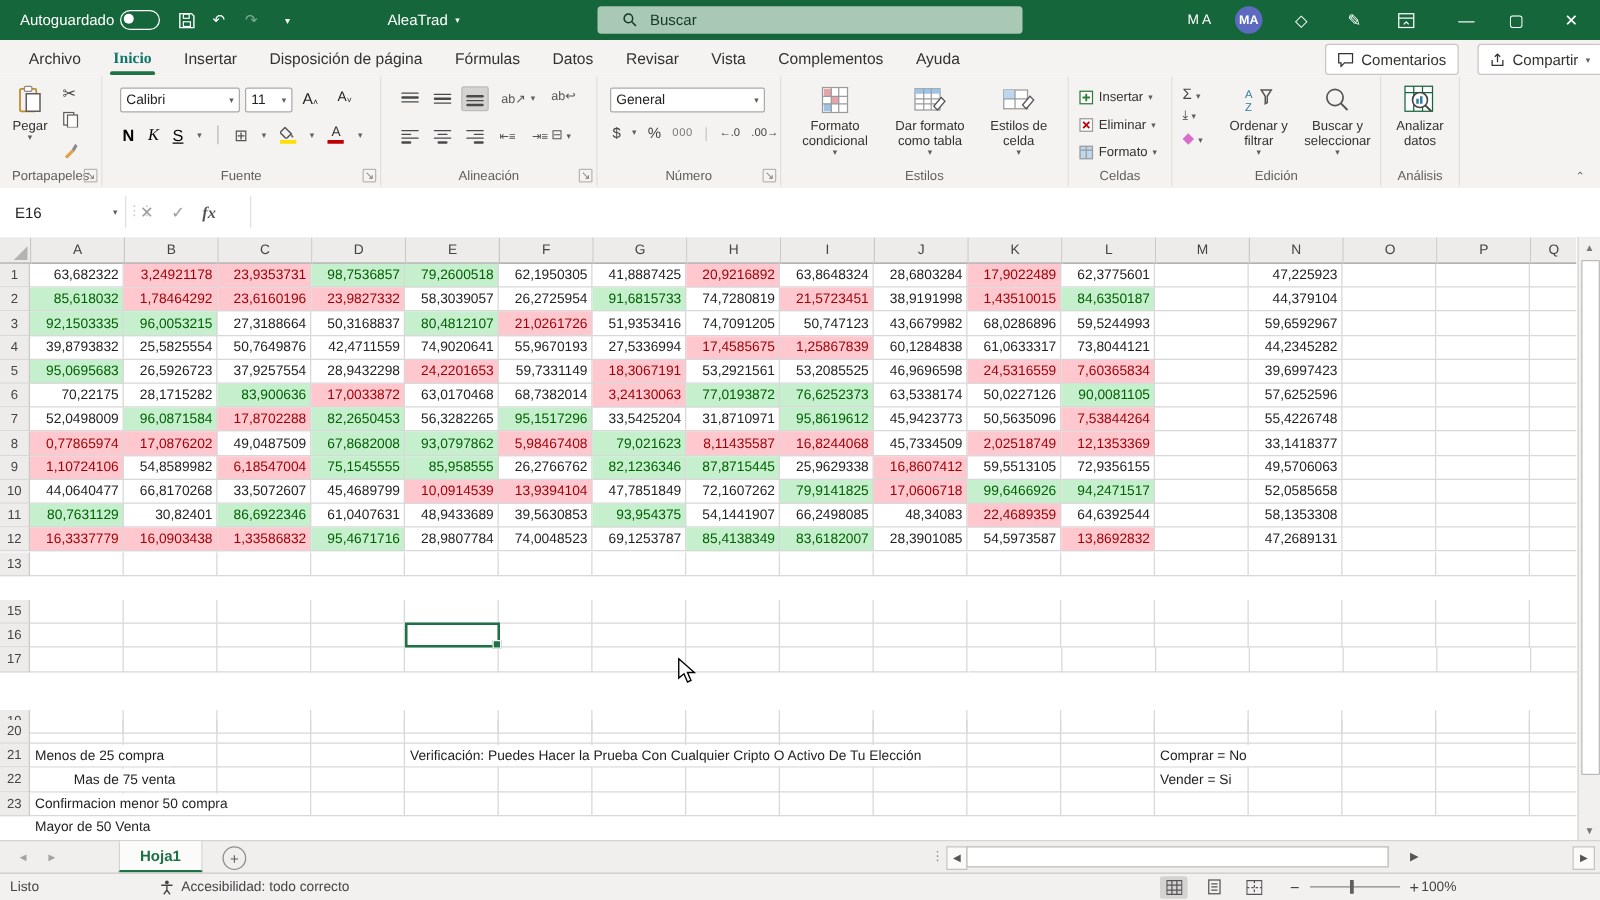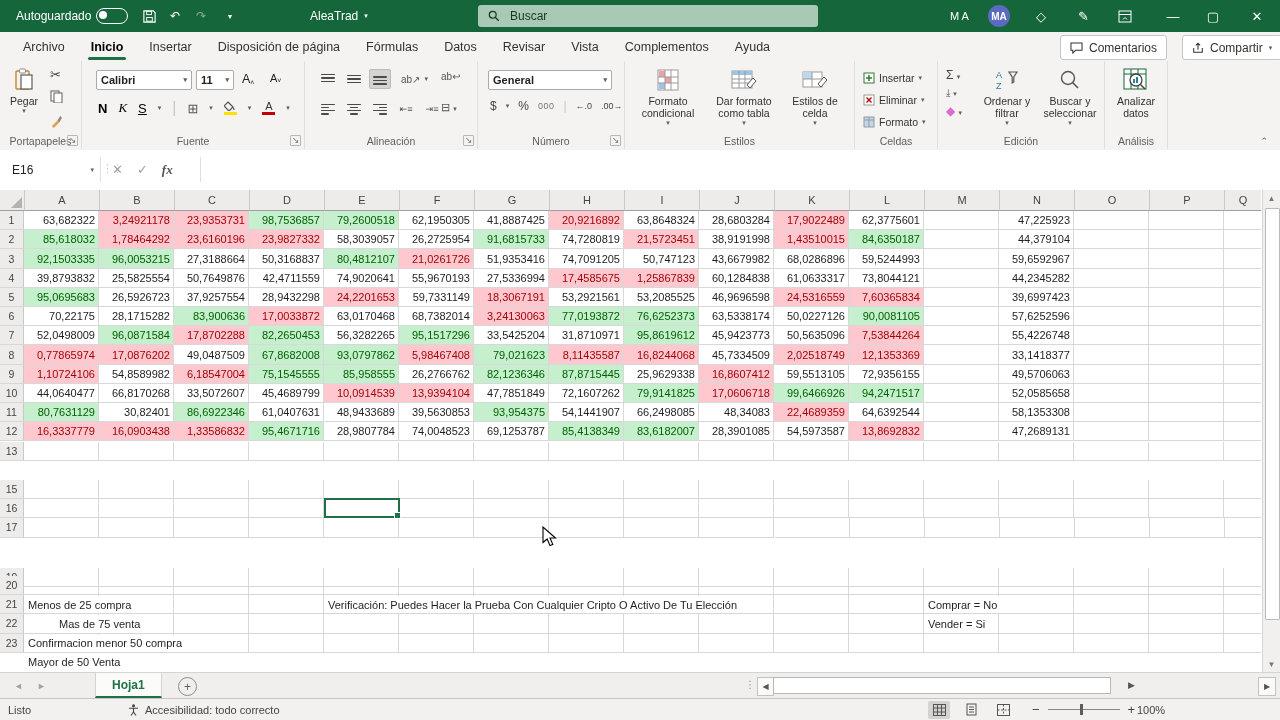--- a/index.html
+++ b/index.html
@@ -7,47 +7,47 @@
   #app{position:relative;width:1280px;height:720px;}
 
   
   #titlebar{position:absolute;top:0;left:0;width:1280px;height:32px;background:#15663B;color:#fff;}
   #titlebar .tb{position:absolute;top:0;height:32px;display:flex;align-items:center;font-size:12px;}
   .toggle{width:30px;height:14px;border:1.5px solid #fff;border-radius:8px;position:relative;}
   .toggle i{position:absolute;left:2px;top:1.5px;width:8px;height:8px;background:#fff;border-radius:50%;}
   .qat{color:#fff;font-size:14px;}
   .dim{opacity:.45;}
   #searchbox{position:absolute;left:478px;top:5px;width:340px;height:22px;background:#A9C8B5;
-    border-radius:3px;display:flex;align-items:center;padding-left:10px;box-sizing:border-box;color:#123A24;font-size:12px;}
+    border-radius:3px;display:flex;align-items:center;padding-left:20px;box-sizing:border-box;color:#123A24;font-size:12px;}
   #searchbox svg{margin-right:10px;}
   .avatar{width:22px;height:22px;border-radius:50%;background:#5C6BC0;color:#fff;font-size:10px;
     display:flex;align-items:center;justify-content:center;font-weight:bold;}
   .winbtn{width:30px;height:32px;display:flex;align-items:center;justify-content:center;font-size:13px;color:#fff;}
 
   
   #tabrow{position:absolute;top:32px;left:0;width:1280px;height:29px;background:#F5F3F1;display:flex;align-items:center;}
   #ribbon-tabs{display:flex;align-items:stretch;height:29px;margin-left:10px;}
   .rtab{padding:0 13px;display:flex;align-items:center;font-size:12.5px;color:#33322F;position:relative;}
-  .rtab.active{font-weight:bold;color:#000000;}
+  .rtab.active{font-weight:bold;color:#0f766e;font-family:Liberation Serif, serif;}
   .rtab.active:after{content:"";position:absolute;left:10px;right:10px;bottom:1px;height:3px;background:#1E7145;border-radius:2px;}
   .topbtn{position:absolute;top:3px;height:23px;border:1px solid #C8C6C4;border-radius:3px;background:#fff;
     display:flex;align-items:center;padding:0 9px;font-size:12px;color:#33322F;gap:6px;}
 
   
   #ribbon{position:absolute;top:61px;left:0;width:1280px;height:89px;background:#F5F3F1;border-bottom:1px solid #D8D6D4;}
   .rgroup{position:absolute;top:0;height:88px;border-right:1px solid #E2E0DE;box-sizing:border-box;}
   .glabel{position:absolute;bottom:2px;left:0;right:0;text-align:center;font-size:10.5px;color:#605E5C;}
   .glauncher{position:absolute;bottom:3px;right:3px;font-size:9px;color:#7a7876;border:1px solid #b9b7b5;
     width:9px;height:9px;line-height:8px;text-align:center;border-radius:1px;}
   .bigbtn{display:flex;flex-direction:column;align-items:center;font-size:10.5px;color:#33322F;text-align:center;line-height:1.15;}
   .bigbtn .bicon{height:26px;display:flex;align-items:center;justify-content:center;margin:4px 0 2px;}
   .chev{font-size:7px;color:#605E5C;}
   .sbtn{display:flex;align-items:center;gap:4px;font-size:10.5px;color:#33322F;height:19px;}
   .combo{background:#fff;border:1px solid #ACABA9;border-radius:2px;font-size:11px;color:#222;
-    display:flex;align-items:center;justify-content:space-between;padding:0 4px;height:20px;box-sizing:border-box;font-weight:bold;}
+    display:flex;align-items:center;justify-content:space-between;padding:0 4px;height:20px;box-sizing:border-box;}
   .fbtn{font-size:12.5px;color:#222;display:flex;align-items:flex-end;}
   .bars{width:14px;height:11px;display:flex;flex-direction:column;gap:2px;}
   .bars i{height:1.5px;background:#4a4a4a;border-radius:1px;}
   .al-l i:nth-child(even){width:60%;} .al-c i:nth-child(even){width:60%;margin:0 auto;}
   .al-r i:nth-child(even){width:60%;margin-left:auto;}
   .vt{justify-content:flex-start;} .vm{justify-content:center;} .vb{justify-content:flex-end;}
   .icbox{width:22px;height:20px;display:flex;align-items:center;justify-content:center;border-radius:2px;}
   .icbox.sel{background:#D5D3D1;border:1px solid #bdbbb9;box-sizing:border-box;}
   .colorbar{display:block;width:13px;height:3px;margin-top:1px;}
 

